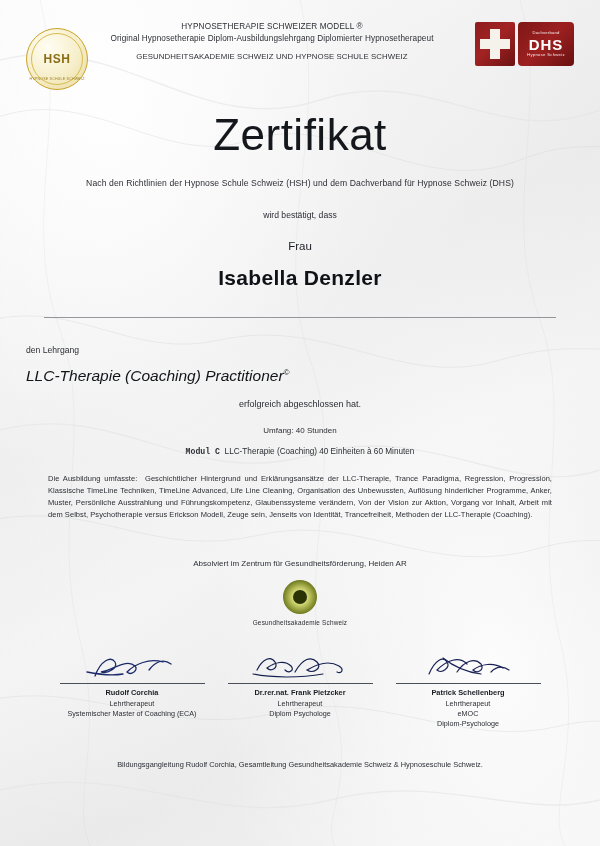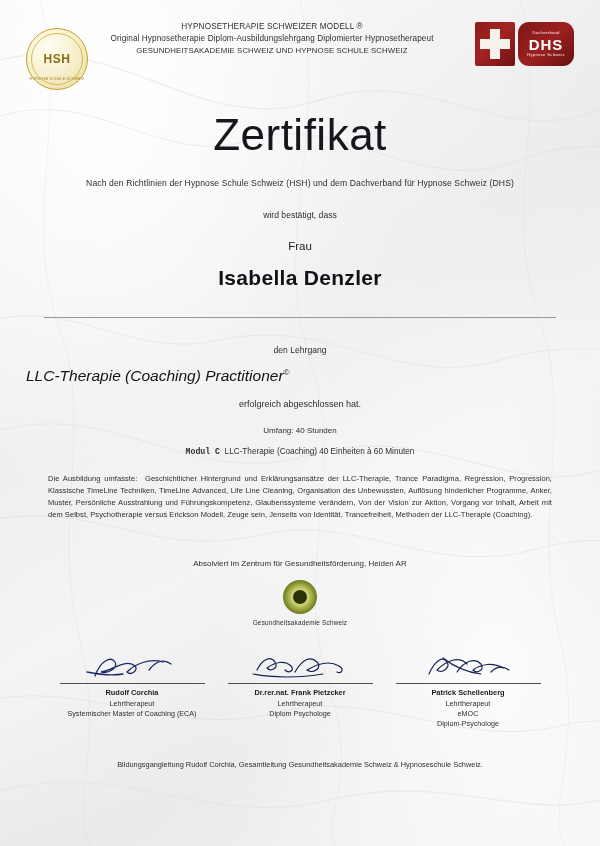--- a/index.html
+++ b/index.html
@@ -95,21 +95,21 @@
   .header-center .l2 {
     font-size: 8.2px;
     letter-spacing: 0.15px;
     color: #2c2f35;
     margin-bottom: 3px;
   }
   .header-center .l3 {
     font-size: 8.2px;
     letter-spacing: 0.1px;
     color: #2c2f35;
-    margin-bottom: 3px;
+    margin-bottom: 9px;
   }
   .header-center .l4 {
     font-size: 7.8px;
     letter-spacing: 0.1px;
     color: #2c2f35;
   }
 
   
   .logos-right {
     flex: 0 0 118px;
@@ -135,21 +135,21 @@
   .logo-cross:after {
     content:"";
     position:absolute;
     left: 5px; top: 17px;
     width: 30px; height: 10px;
     background: #f4f2ea;
   }
   .logo-dhs {
     width: 56px; height: 44px;
     background: linear-gradient(135deg, #7e1717 0%, #9d2020 50%, #681010 100%);
-    border-radius: 11px;
+    border-radius: 4px;
     color: #fff;
     display: flex;
     flex-direction: column;
     align-items: center;
     justify-content: center;
     line-height: 1;
   }
   .logo-dhs .dhs-top { font-size: 4.2px; letter-spacing: .2px; opacity: .9; text-align:center;}
   .logo-dhs .dhs-main { font-size: 15px; font-weight: bold; letter-spacing: 1px; margin: 2px 0 1px 0;}
   .logo-dhs .dhs-sub { font-size: 4.2px; letter-spacing: .3px; opacity: .9;}
@@ -194,21 +194,21 @@
   }
 
   .divider {
     height: 1px;
     background: #7b7f86;
     margin: 27px 18px 0 18px;
     opacity: .8;
   }
 
   .course-label {
-    text-align: center;
+    text-align: left;
     font-size: 8.6px;
     color: #2b2e34;
     margin-top: 27px;
   }
   .course-name {
     text-align: left;
     font-size: 15.5px;
     font-style: italic;
     color: #111419;
     margin-top: 12px;

